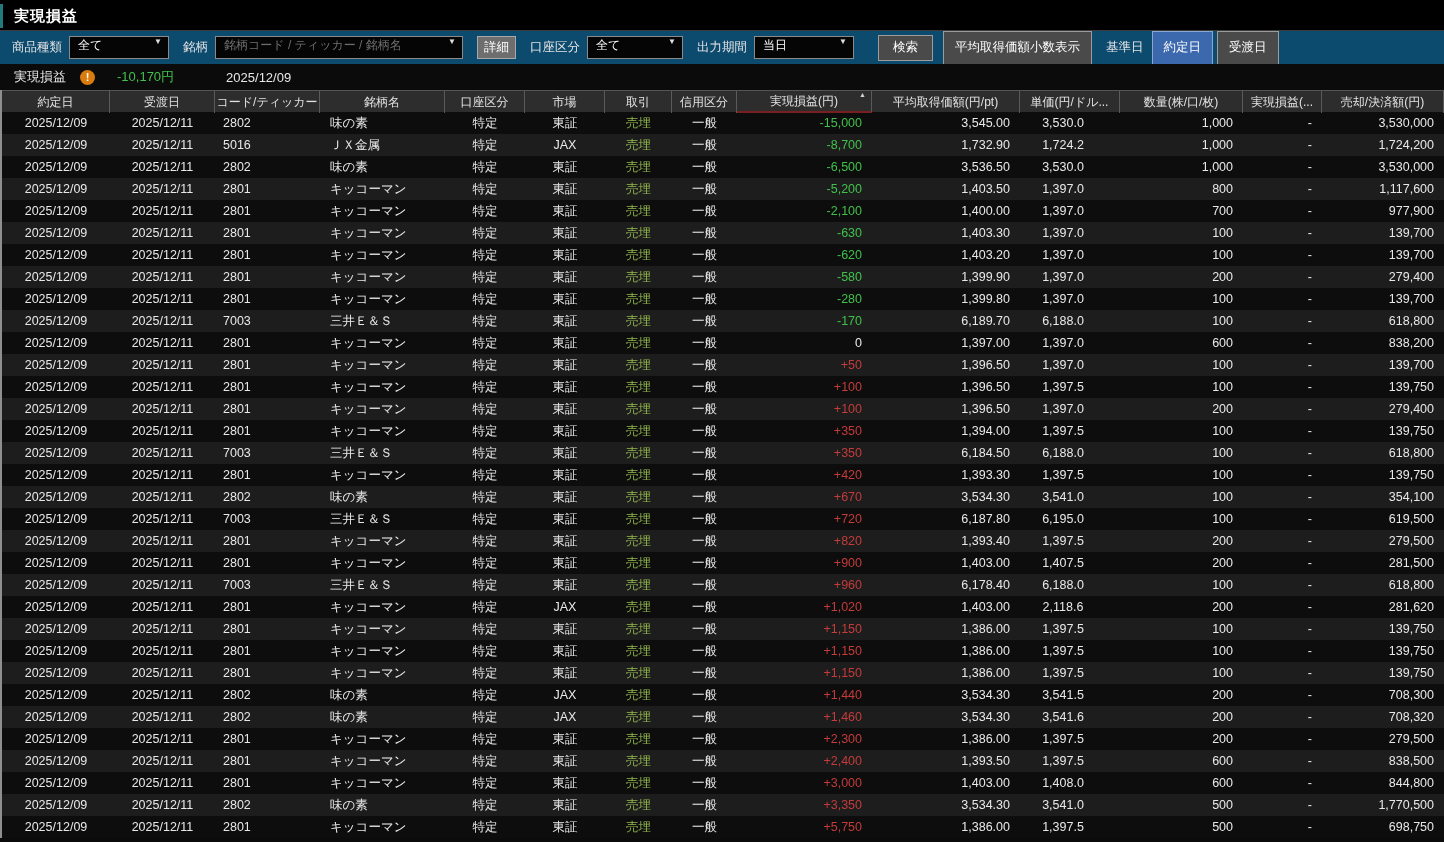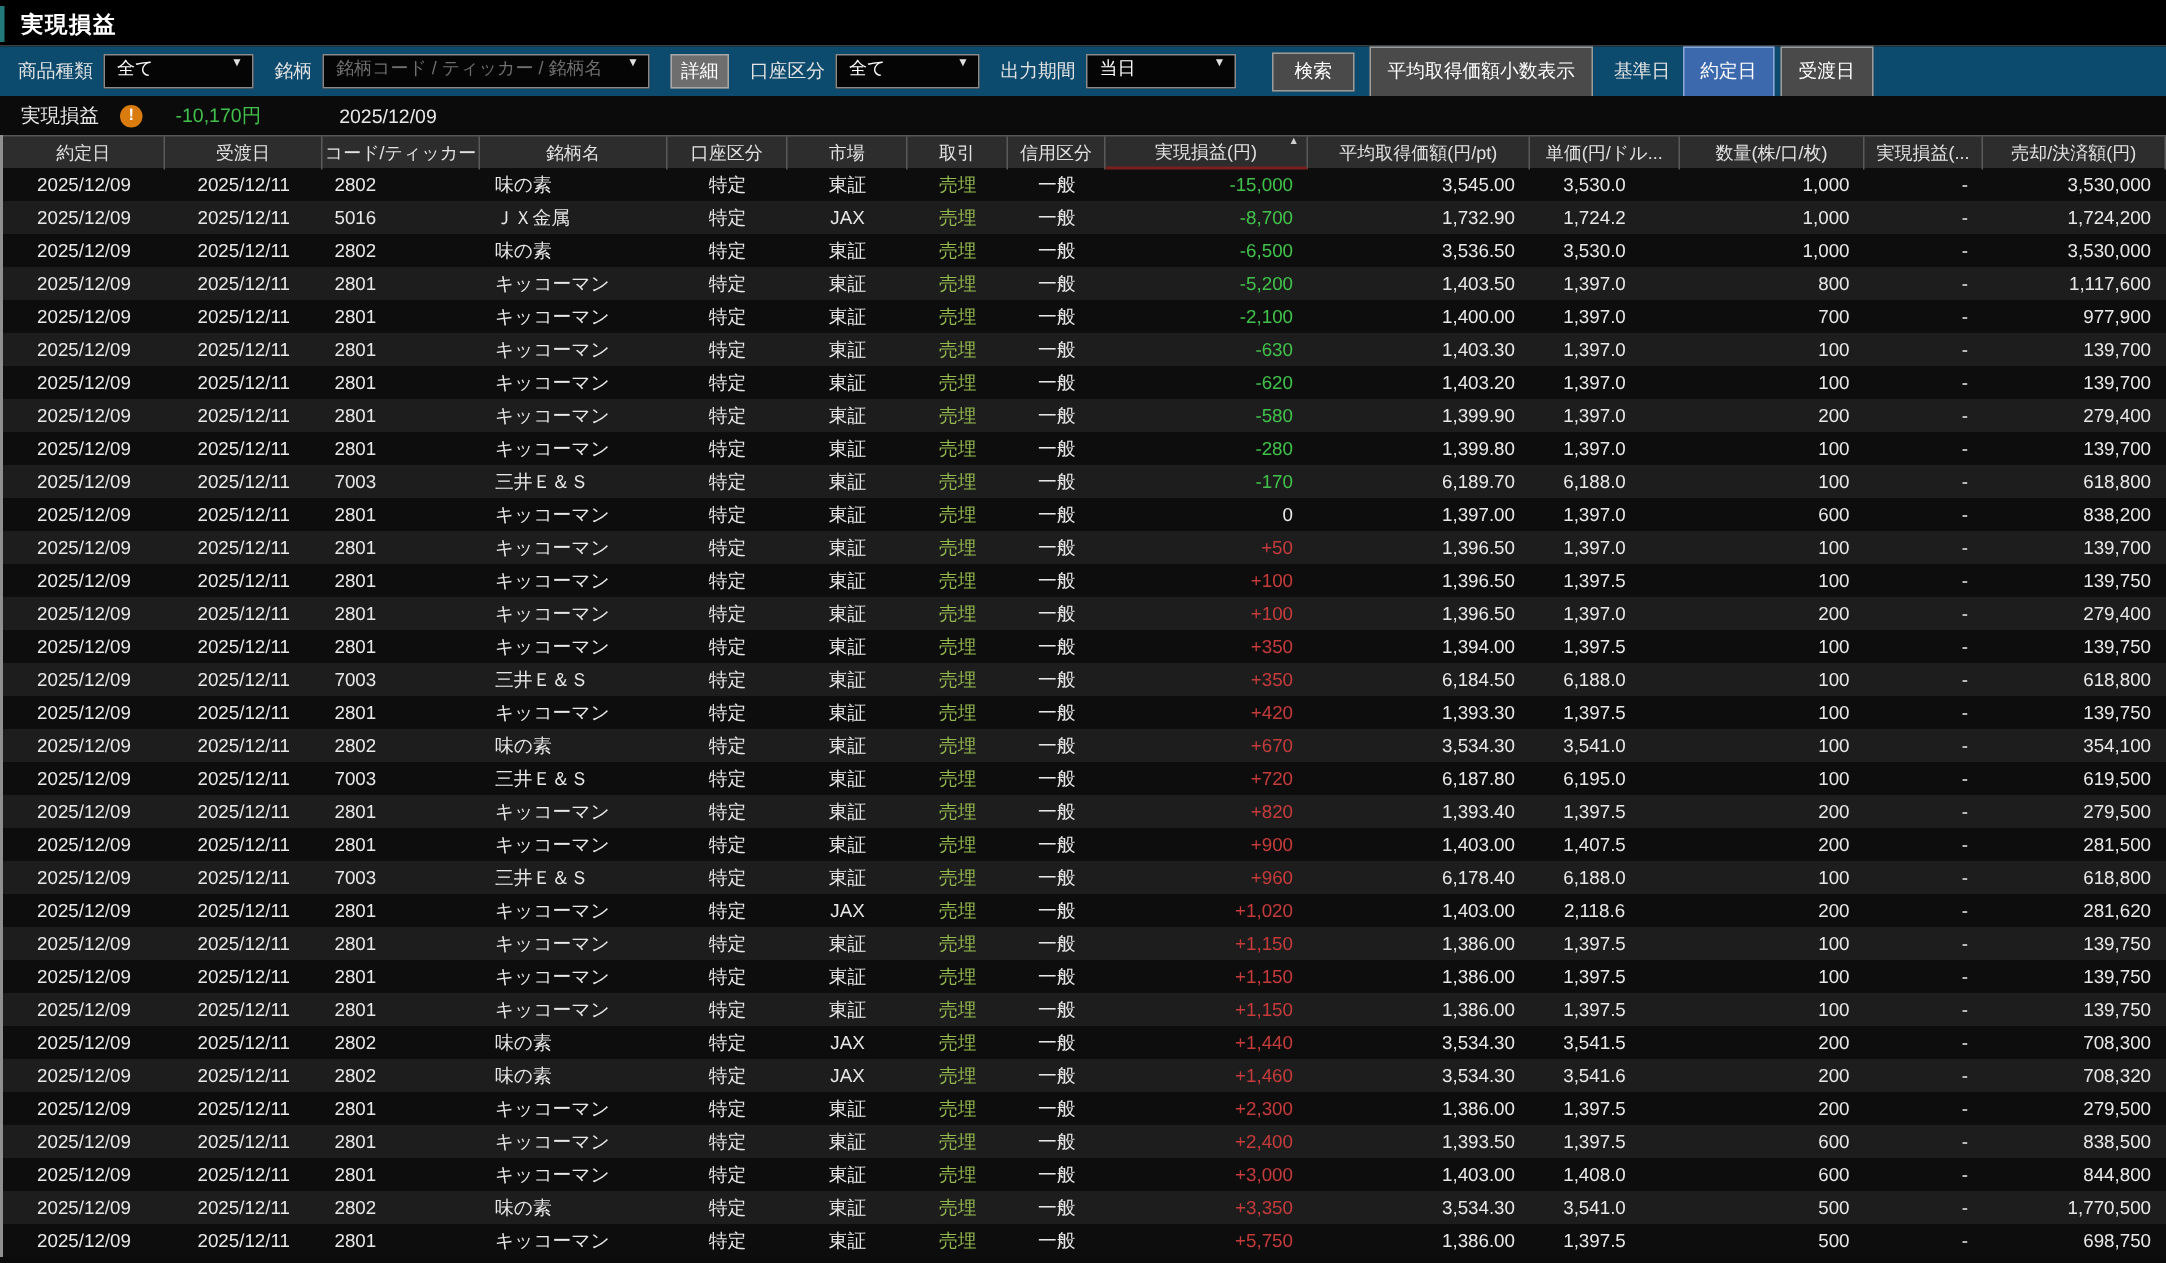--- a/index.html
+++ b/index.html
@@ -16,21 +16,21 @@
   
   .toolbar { position:absolute; left:0; top:31px; width:100%; height:33px; display:flex; align-items:center; padding-left:12px; background:#0c4a6e; }
   .tb-label { color:#e4e4e4; font-size:12.5px; white-space:nowrap; margin-right:7px; }
   .select {
     height:23px; background:#050505; border:1px solid #8a8a8a; color:#fff;
     display:flex; align-items:flex-start; justify-content:space-between;
     padding:0 6px 0 8px; margin-right:14px; cursor:default;
   }
   .select .arr { font-size:8px; color:#e0e0e0; margin-left:8px; }
   .sel-product { width:100px; }
-  .sel-symbol  { width:218px; color:#6f6f6f; }
+  .sel-symbol  { width:248px; color:#6f6f6f; }
   .sel-account { width:96px; }
   .sel-period  { width:100px; }
   .btn {
     height:23px; background:#4a4a4a; border:1px solid #9c9c9c; color:#fff;
     font-size:12.5px; display:flex; align-items:center; justify-content:center;
     padding:16px 11px; margin-right:10px; white-space:nowrap; cursor:default;
   }
   .btn-detail { background:#6e6e6e; border-color:#a8a8a8; padding:0 6px; margin-right:14px; }
   .btn-search { margin-left:10px; padding:12px 14px; }
   .btn-blue { background:var(--selbtn,#3c69ae); border-color:#8aa7d2; margin-right:2px; }

